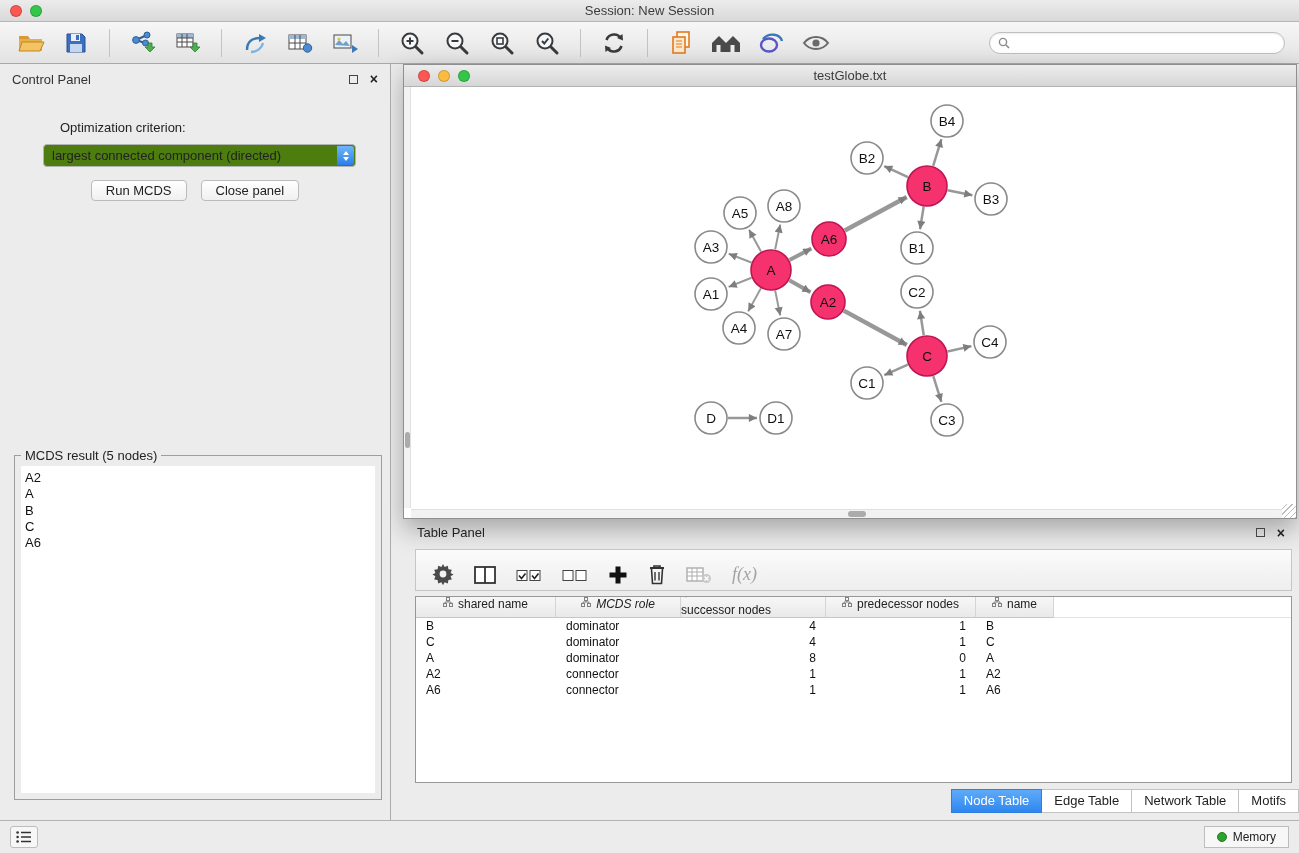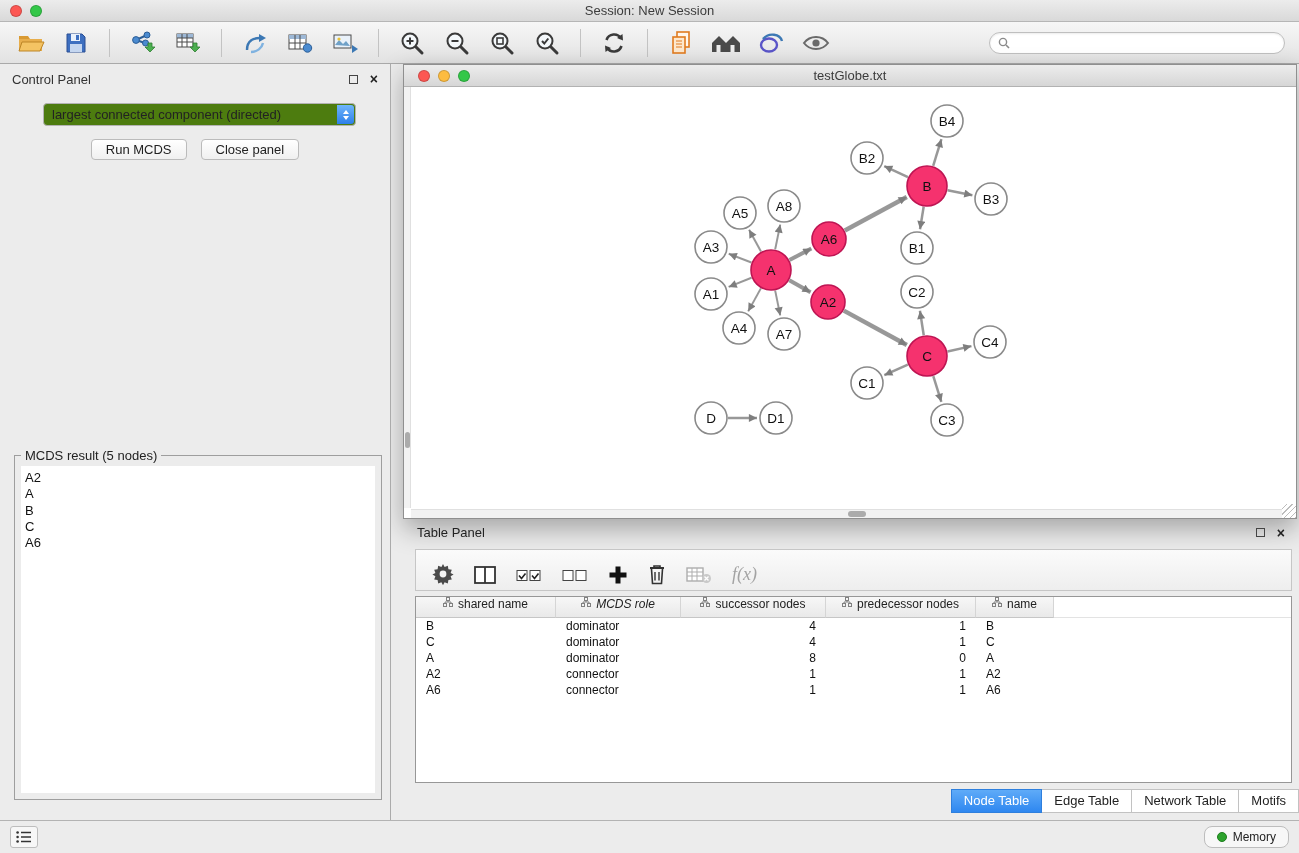--- a/index.html
+++ b/index.html
@@ -91,21 +91,21 @@
   .tp-tabs { height: 24px; margin: 6px 0 7px 0; display: flex; justify-content: flex-end; flex: none; }
   .tp-tab { padding: 3px 12px; background: #fff; border: 1px solid #C2C2C2; border-left: none; font-size: 13px; color: #222; }
   .tp-tab:first-child { border-left: 1px solid #C2C2C2; }
   .tp-tab.active { background: linear-gradient(#5FABF8, #2E87F0); color: #fff; border-color: #2E7FDD; }
 
   
   .statusbar { position: absolute; left: 0; right: 0; bottom: 0; height: 33px; background: #ECECEC;
     border-top: 1px solid #B3B3B3; display: flex; align-items: center; padding: 0 10px; }
   .sb-left-btn { width: 28px; height: 22px; border: 1px solid #BDBDBD; border-radius: 3px; background: #F7F7F7;
     display: flex; align-items: center; justify-content: center; }
-  .memory-btn { margin-left: auto; height: 22px; border: 1px solid #BDBDBD; border-radius: 8px; background: #F7F7F7;
+  .memory-btn { margin-left: auto; height: 22px; border: 1px solid #BDBDBD; border-radius: 0; background: #F7F7F7;
     display: flex; align-items: center; gap: 6px; padding: 0 12px; font-size: 12px; color: #222; }
   .mem-dot { width: 10px; height: 10px; border-radius: 50%; background: #2DA32D; border: 1px solid #1E7E1E; }
 </style>
 </head>
 <body>
 
 <div class="app">
 
   <div class="titlebar">
     <div class="lights">
@@ -251,20 +251,21 @@
 
   <div class="main">
 
     <div class="control-panel">
       <div class="panel-head">
         <span>Control Panel</span>
         <span class="spacer"></span>
         <span class="float-ic"></span>
         <span class="close-ic">×</span>
       </div>
+      <div class="opt-label">Optimization criterion:</div>
       <div class="dropdown">
         <span>largest connected component (directed)</span>
         <span class="dd-stepper">
             <span class="tri-up"></span>
             <span class="tri-dn"></span>
           </span>
       </div>
       <div class="cp-buttons">
         <button class="btn">Run MCDS</button>
         <button class="btn">Close panel</button>
@@ -489,21 +490,21 @@
               </div>
               <div class="th" style="width: 125px; font-style: italic;">
                 <svg width="10" height="10" viewBox="0 0 10 10">
                   <rect x="3.5" y="0.5" width="3" height="3" fill="none" stroke="#808080"></rect>
                   <rect x="0.5" y="6.5" width="3" height="3" fill="none" stroke="#808080"></rect>
                   <rect x="6.5" y="6.5" width="3" height="3" fill="none" stroke="#808080"></rect>
                   <path d="M5 3.5 V5 M2 6.5 V5 h6 v1.5" fill="none" stroke="#808080"></path>
                 </svg>
                 <span>MCDS role</span>
               </div>
-              <div class="th" style="width: 145px;">
+              <div class="th" style="width: 145px; flex-direction: column;">
                 <svg width="10" height="10" viewBox="0 0 10 10">
                   <rect x="3.5" y="0.5" width="3" height="3" fill="none" stroke="#808080"></rect>
                   <rect x="0.5" y="6.5" width="3" height="3" fill="none" stroke="#808080"></rect>
                   <rect x="6.5" y="6.5" width="3" height="3" fill="none" stroke="#808080"></rect>
                   <path d="M5 3.5 V5 M2 6.5 V5 h6 v1.5" fill="none" stroke="#808080"></path>
                 </svg>
                 <span>successor nodes</span>
               </div>
               <div class="th" style="width: 150px;">
                 <svg width="10" height="10" viewBox="0 0 10 10">

